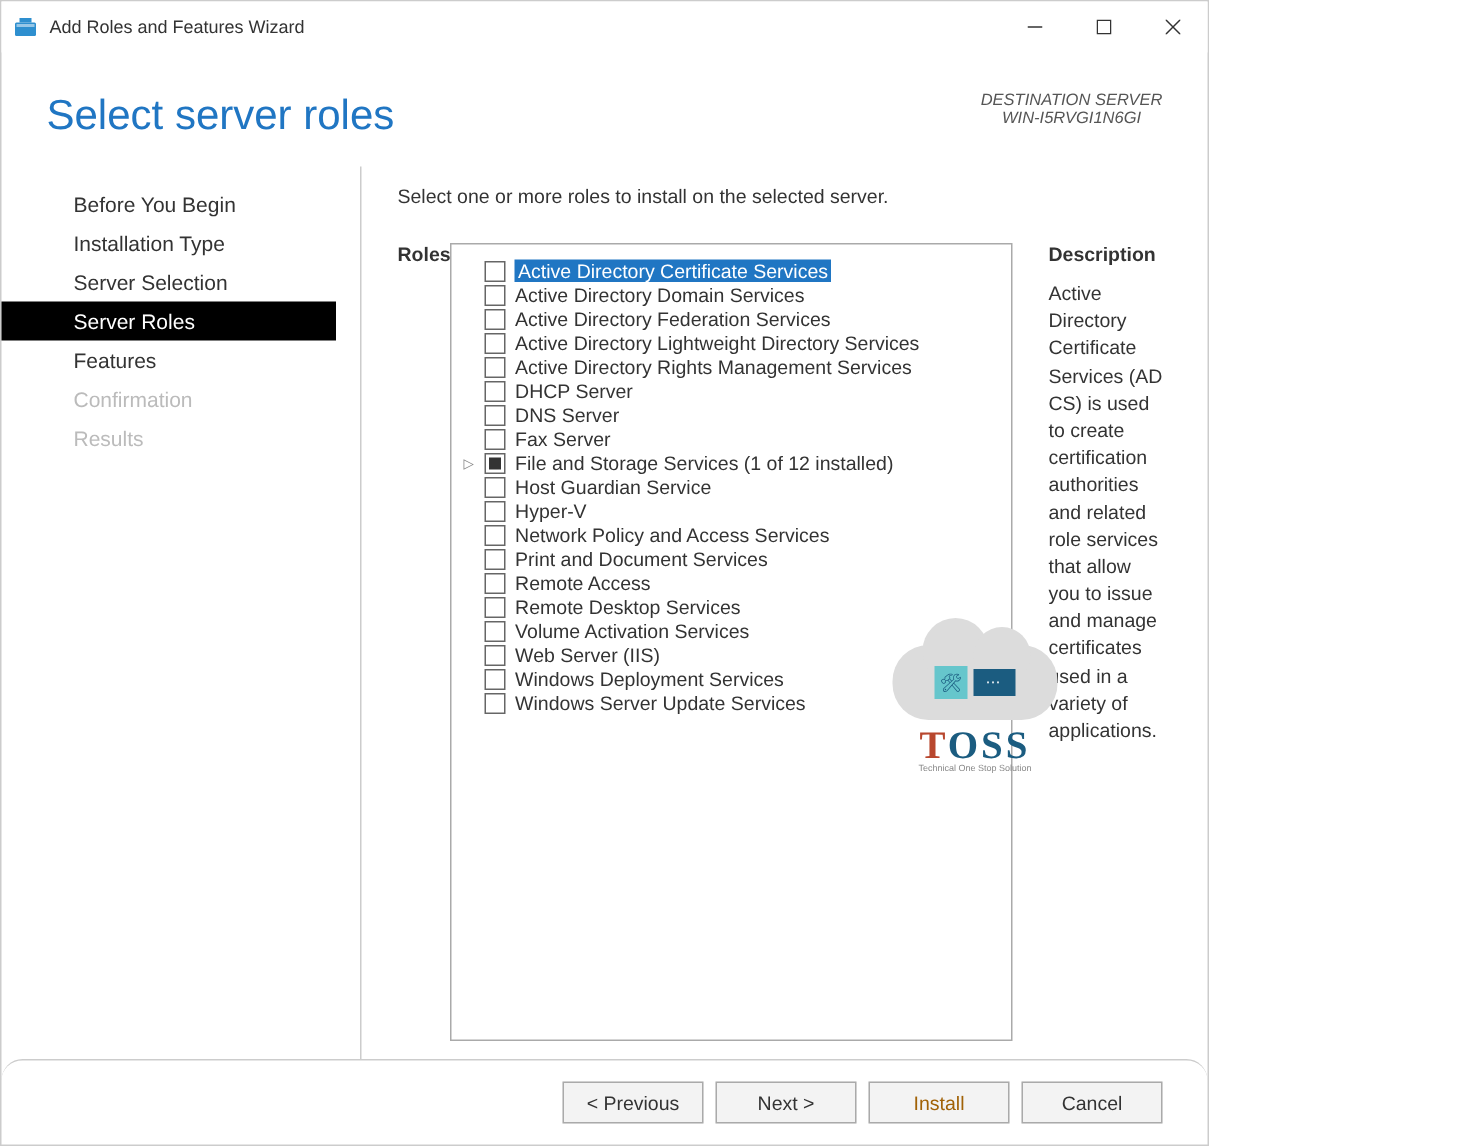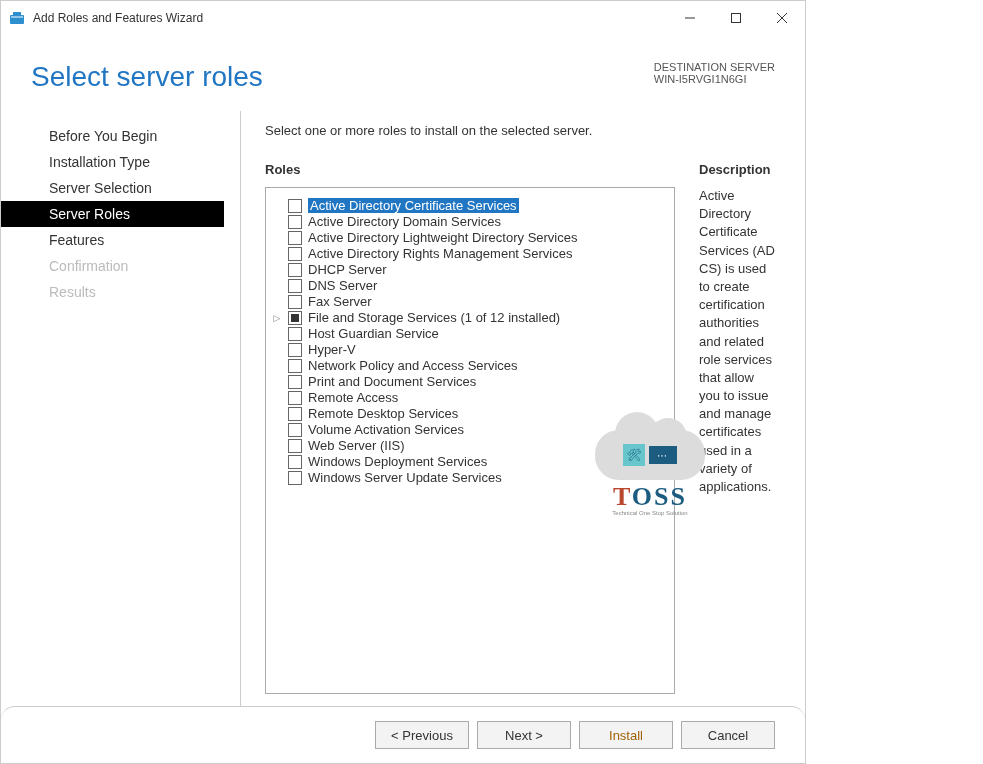--- a/index.html
+++ b/index.html
@@ -59,23 +59,24 @@
       display: flex;
       align-items: flex-start;
       justify-content: space-between;
     }
     .page-title {
       font-size: 28px;
       font-weight: 300;
       color: #2076c3;
     }
     .dest-server {
-      text-align: left;
+      text-align: center;
       font-size: 11px;
       color: #555;
+      font-style: italic;
     }
     .dest-server-label {
       display: block;
     }
     .dest-server-name {
       display: block;
     }
     .content-area {
       flex: 1;
       display: flex;
@@ -118,21 +119,21 @@
     }
     .panels {
       display: flex;
       flex: 1;
       gap: 24px;
     }
     .roles-panel {
       width: 410px;
       flex-shrink: 0;
       display: flex;
-      flex-direction: column;
+      flex-direction: row;
     }
     .roles-label, .desc-label {
       font-weight: 600;
       margin-bottom: 10px;
       font-size: 13px;
     }
     .roles-list {
       border: 1px solid #aaa;
       flex: 1;
       padding: 10px 8px 10px 8px;
@@ -323,20 +324,24 @@
               <div class="role-item">
                 <span class="role-checkbox"></span>
                 <span class="role-label selected">Active Directory Certificate Services</span>
               </div>
               <div class="role-item">
                 <span class="role-checkbox"></span>
                 <span class="role-label">Active Directory Domain Services</span>
               </div>
               <div class="role-item">
                 <span class="role-checkbox"></span>
+                <span class="role-label">Active Directory Federation Services</span>
+              </div>
+              <div class="role-item">
+                <span class="role-checkbox"></span>
                 <span class="role-label">Active Directory Lightweight Directory Services</span>
               </div>
               <div class="role-item">
                 <span class="role-checkbox"></span>
                 <span class="role-label">Active Directory Rights Management Services</span>
               </div>
               <div class="role-item">
                 <span class="role-checkbox"></span>
                 <span class="role-label">DHCP Server</span>
               </div>

